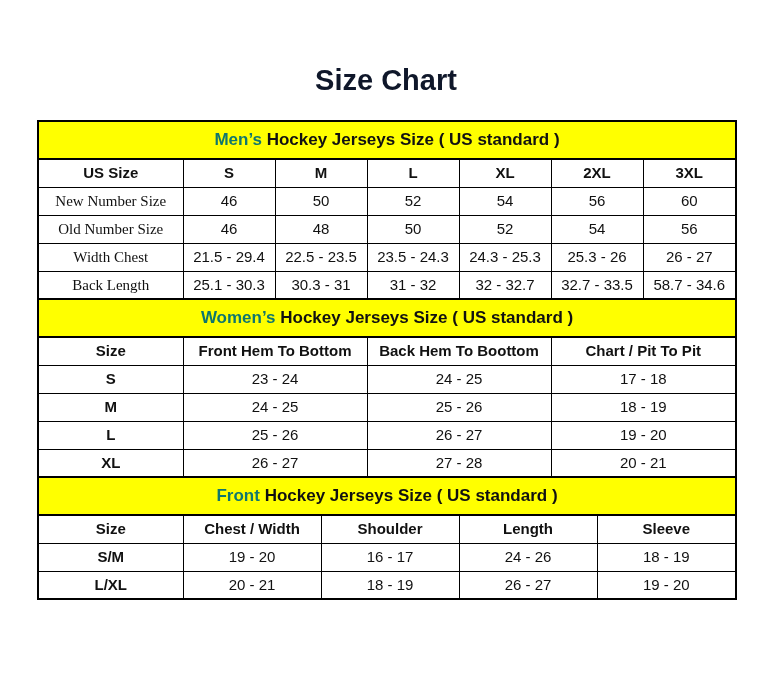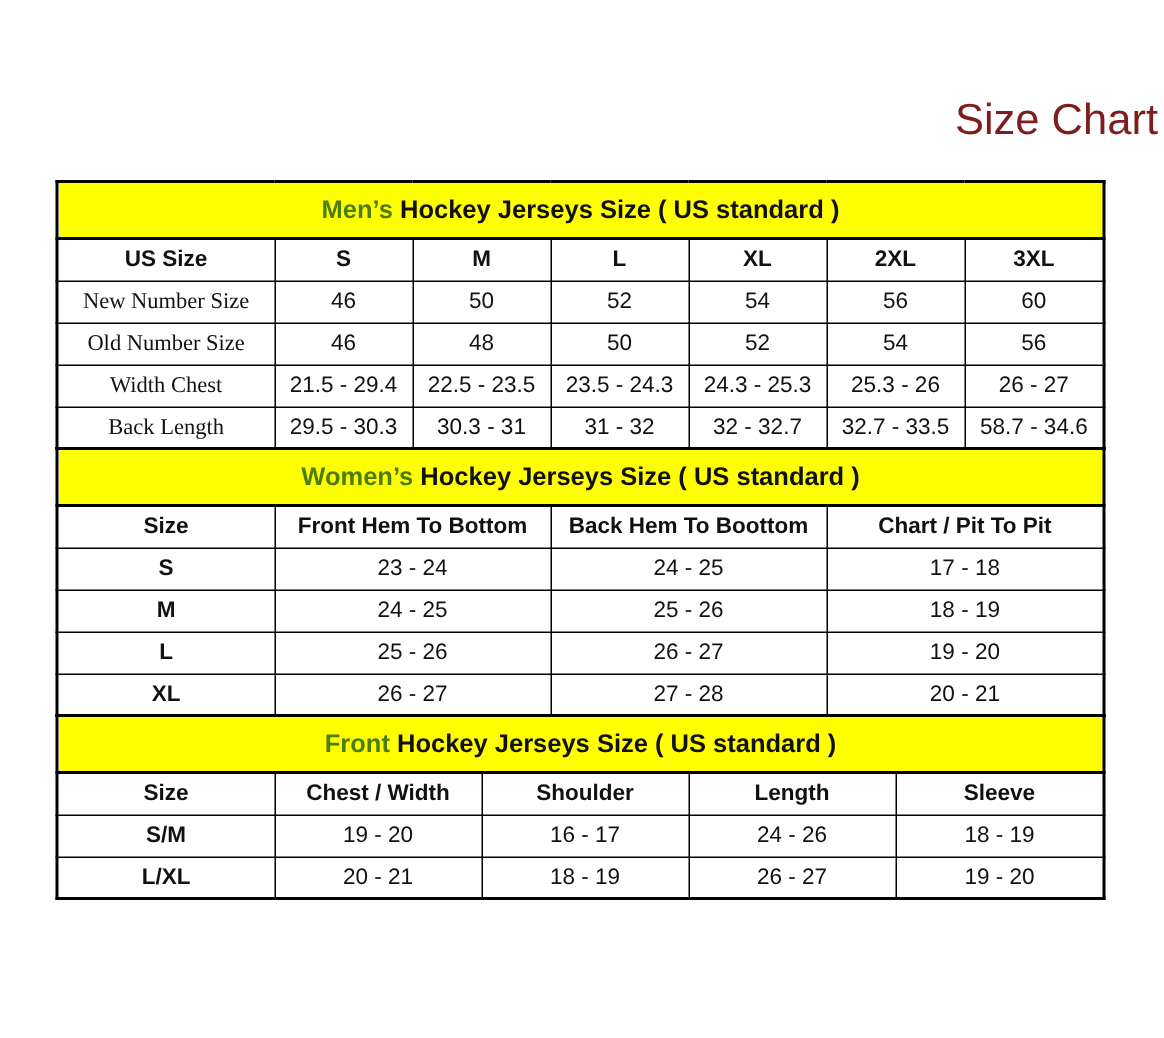--- a/index.html
+++ b/index.html
@@ -10,24 +10,24 @@
   body {
     width: 776px;
     height: 692px;
     font-family: "Liberation Sans", sans-serif;
     color: #111111;
     overflow: hidden;
   }
   .page-title {
     margin: 64px 0 0 0;
     width: 772px;
-    text-align: right;
+    text-align: center;
     font-size: 29px;
-    font-weight: normal;
-    color: #7f1d1d;
+    font-weight: bold;
+    color: #0f172a;
     letter-spacing: 0px;
   }
   .chart-wrap {
     margin: 23px 0 0 37px;
     width: 698px;
   }
   table {
     border-collapse: collapse;
     table-layout: fixed;
     width: 698px;
@@ -48,21 +48,21 @@
     overflow: hidden;
     white-space: nowrap;
   }
   tr.band td {
     background: #ffff00;
     border: 2px solid #000000;
     height: 38px;
     font-size: 17px;
     font-weight: bold;
   }
-  .accent { color: #4d7c0f; text-align: center; }
+  .accent { color: #0f766e; text-align: center; }
   .hdr { font-weight: bold; margin-left: 35px; }
   .lbl { font-weight: normal; font-family: Liberation Serif, serif; }
   .val { font-weight: normal; }
   .misspell {
     text-decoration-style: wavy;
     text-decoration-color: #d03a2b;
     text-decoration-thickness: 1px;
     text-underline-offset: 4px;
   }
 </style>
@@ -118,21 +118,21 @@
       <td class="lbl">Width Chest</td>
       <td class="val">21.5 - 29.4</td>
       <td class="val">22.5 - 23.5</td>
       <td class="val">23.5 - 24.3</td>
       <td class="val">24.3 - 25.3</td>
       <td class="val">25.3 - 26</td>
       <td class="val">26 - 27</td>
     </tr>
     <tr>
       <td class="lbl">Back Length</td>
-      <td class="val">29.5 - 30.3</td>
+      <td class="val">25.1 - 30.3</td>
       <td class="val">30.3 - 31</td>
       <td class="val">31 - 32</td>
       <td class="val">32 - 32.7</td>
       <td class="val">32.7 - 33.5</td>
       <td class="val">58.7 - 34.6</td>
     </tr>
   </tbody>
     </table>
 
   <table>

